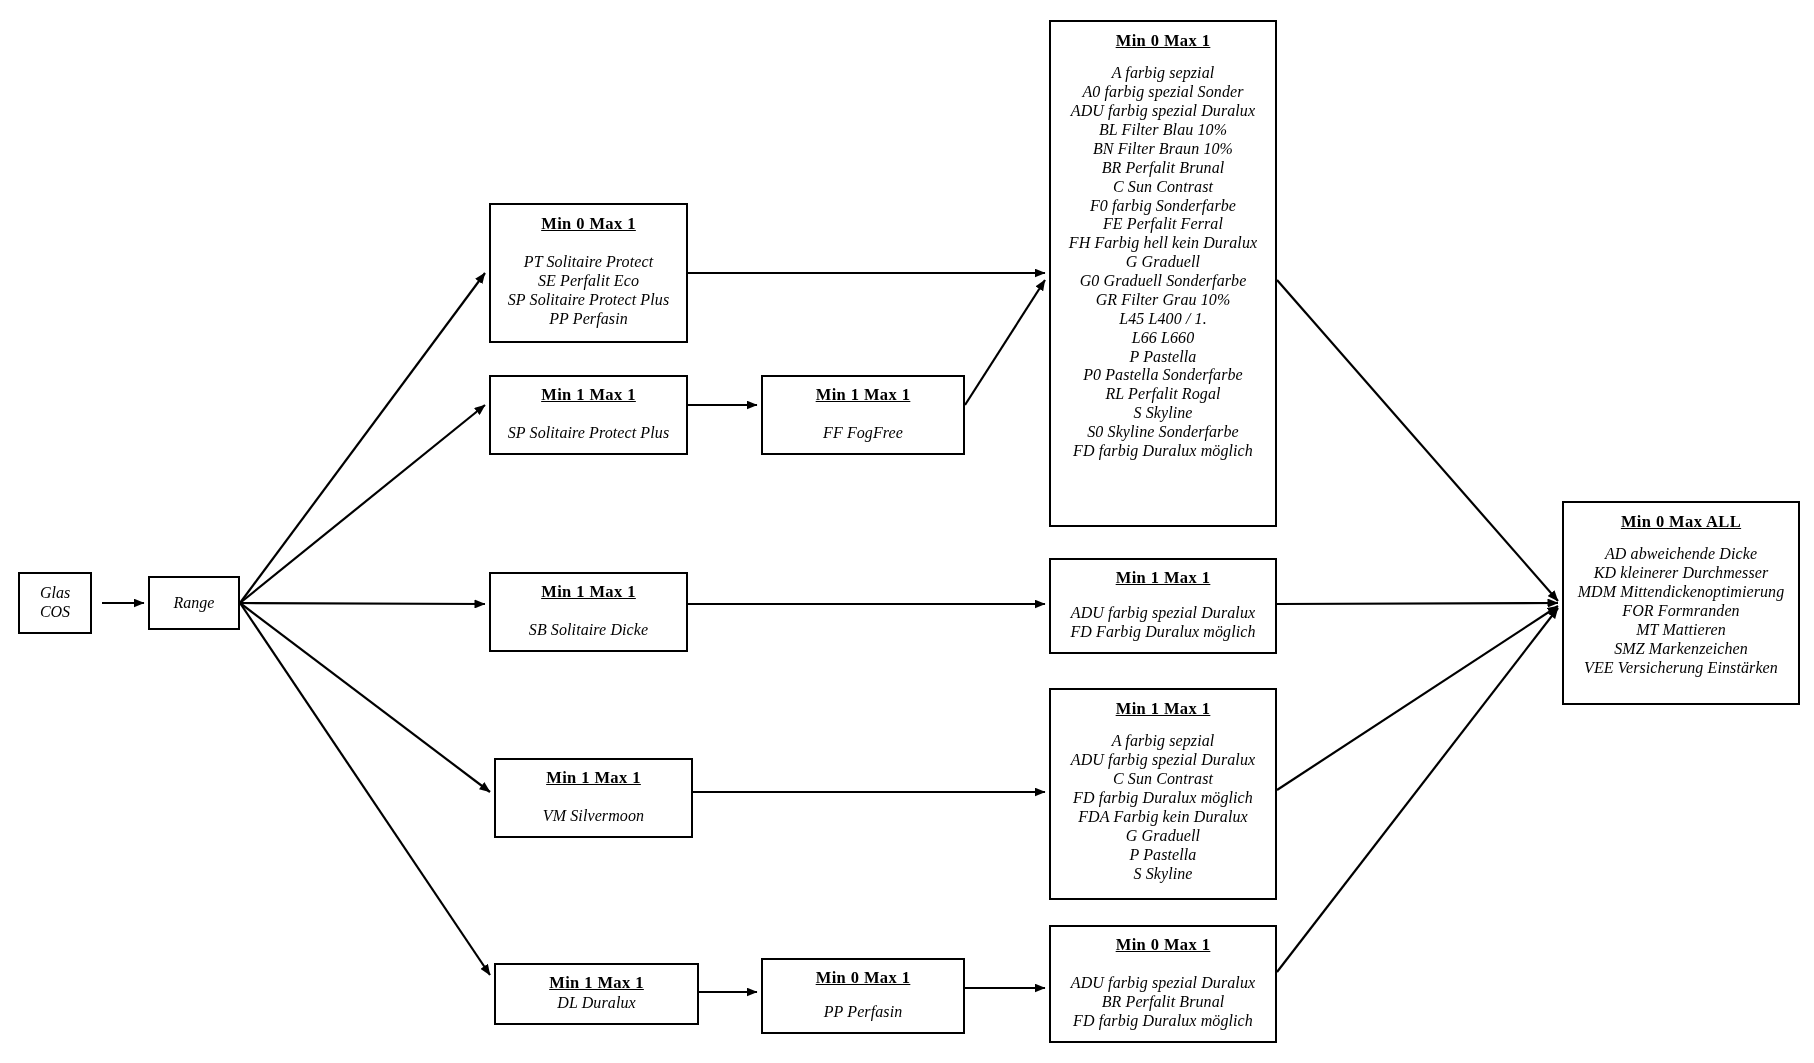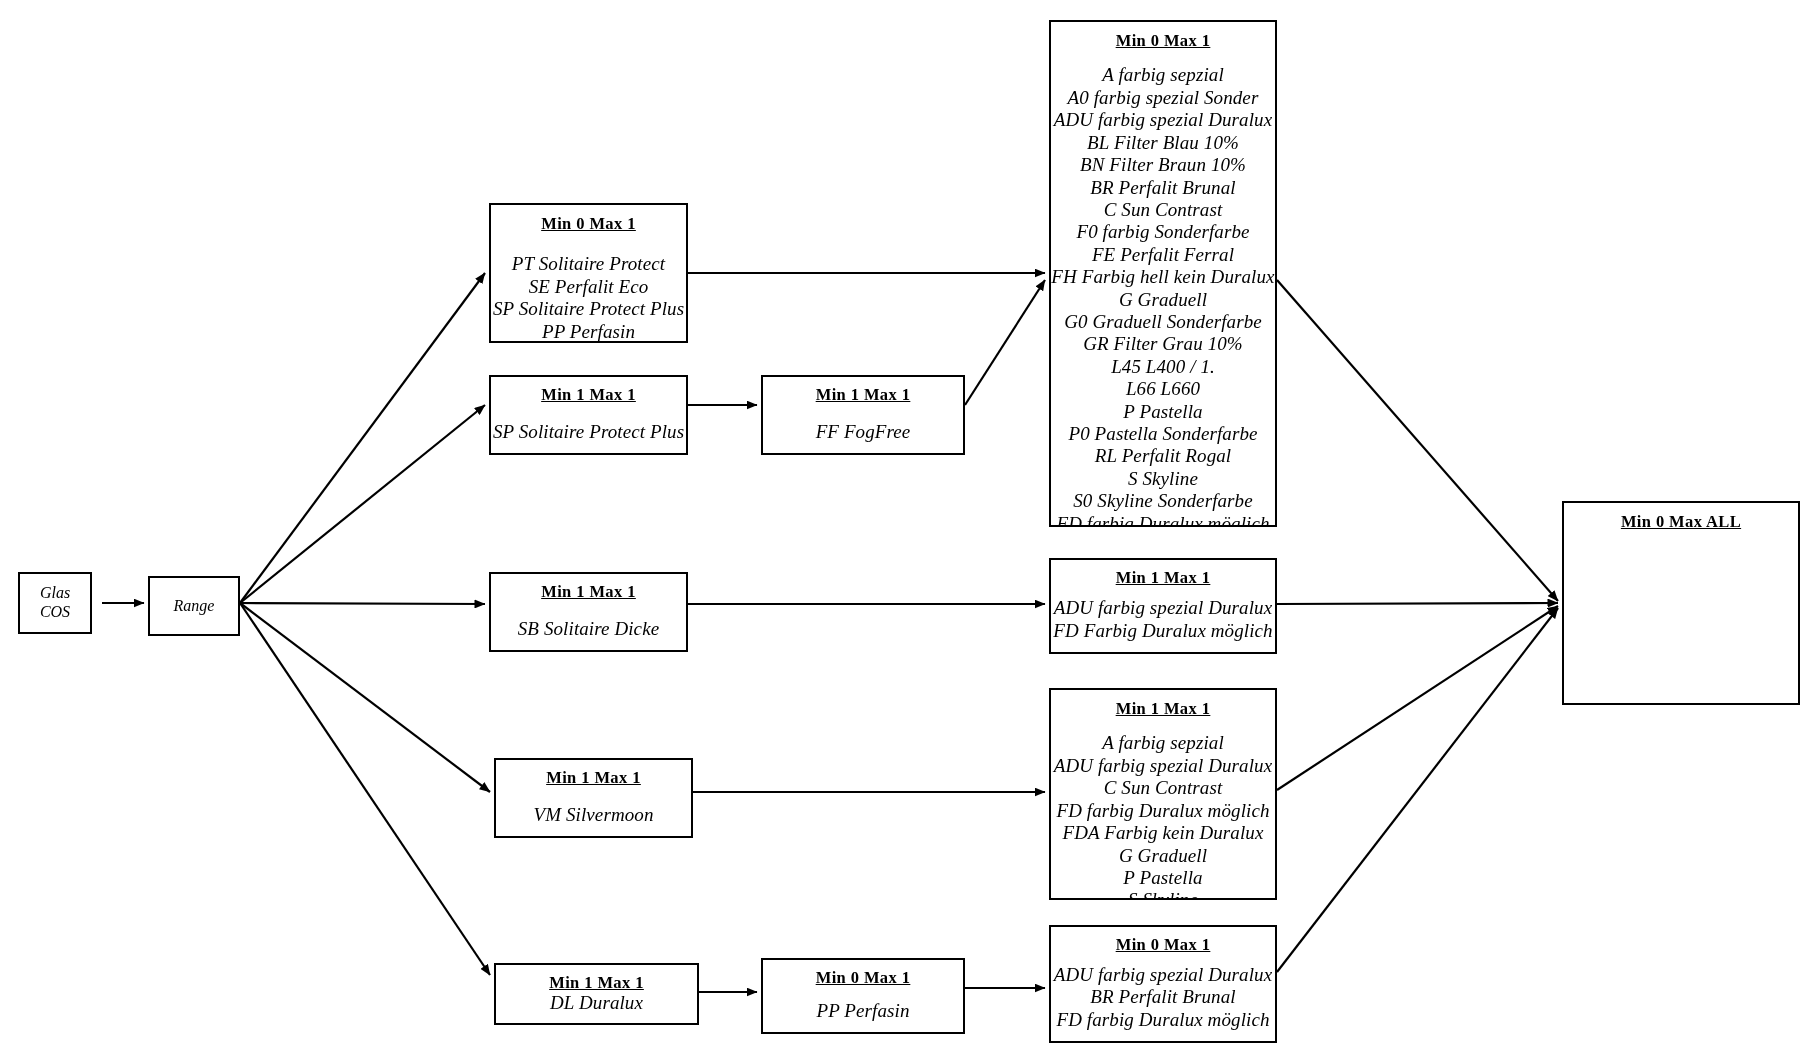--- a/index.html
+++ b/index.html
@@ -35,21 +35,21 @@
   }
   .node .hdr {
     font-weight: bold;
     font-style: normal;
     text-decoration: underline;
     font-size: 16.5px;
     letter-spacing: .4px;
     white-space: nowrap;
   }
   .node .items {
-    font-size: 19px;
+    font-size: 16px;
     font-style: italic;
     letter-spacing: .1px;
   }
   .node .items div {
     white-space: nowrap;
   }
   .plain {
     display: flex;
     flex-direction: column;
     align-items: center;
@@ -87,21 +87,21 @@
         <line x1="1277" y1="604" x2="1558" y2="603" stroke="#000000" stroke-width="2.2" marker-end="url(#arrow)"></line>
         <line x1="1277" y1="790" x2="1558" y2="606" stroke="#000000" stroke-width="2.2" marker-end="url(#arrow)"></line>
         <line x1="1277" y1="972" x2="1558" y2="608" stroke="#000000" stroke-width="2.2" marker-end="url(#arrow)"></line>
       </g>
   </svg>
   <div id="nodes">
       <div class="node plain" style="left: 18px; top: 572px; width: 74px; height: 62px;">
         <div>Glas</div>
         <div>COS</div>
       </div>
-      <div class="node plain" style="left: 148px; top: 576px; width: 92px; height: 60px;">
+      <div class="node plain" style="left: 148px; top: 576px; width: 92px; height: 54px;">
         <div>Range</div>
       </div>
       <div class="node" style="left: 489px; top: 203px; width: 199px; height: 140px;">
         <div style="display: flex; flex-direction: column; align-items: center; justify-content: flex-start; height: 100%; padding: 9px 4px 6px; box-sizing: border-box;">
           <div class="hdr">Min 0  Max 1</div>
           <div class="items" style="margin-top: 20px;">
             <div>PT Solitaire Protect</div>
             <div>SE Perfalit Eco</div>
             <div>SP Solitaire Protect Plus</div>
             <div>PP Perfasin</div>
@@ -214,16 +214,25 @@
           <div class="items">
             <div>ADU farbig spezial Duralux</div>
             <div>BR Perfalit Brunal</div>
             <div>FD farbig Duralux möglich</div>
           </div>
         </div>
       </div>
       <div class="node" style="left: 1562px; top: 501px; width: 238px; height: 204px;">
         <div style="display: flex; flex-direction: column; align-items: center; justify-content: flex-start; height: 100%; padding: 9px 4px 20px; box-sizing: border-box;">
           <div class="hdr">Min 0  Max ALL</div>
+          <div class="items" style="margin-top: 14px;">
+            <div>AD abweichende Dicke</div>
+            <div>KD kleinerer Durchmesser</div>
+            <div>MDM Mittendickenoptimierung</div>
+            <div>FOR Formranden</div>
+            <div>MT Mattieren</div>
+            <div>SMZ Markenzeichen</div>
+            <div>VEE Versicherung Einstärken</div>
+          </div>
         </div>
       </div>
     </div>
 </div>
 
 </body></html>

